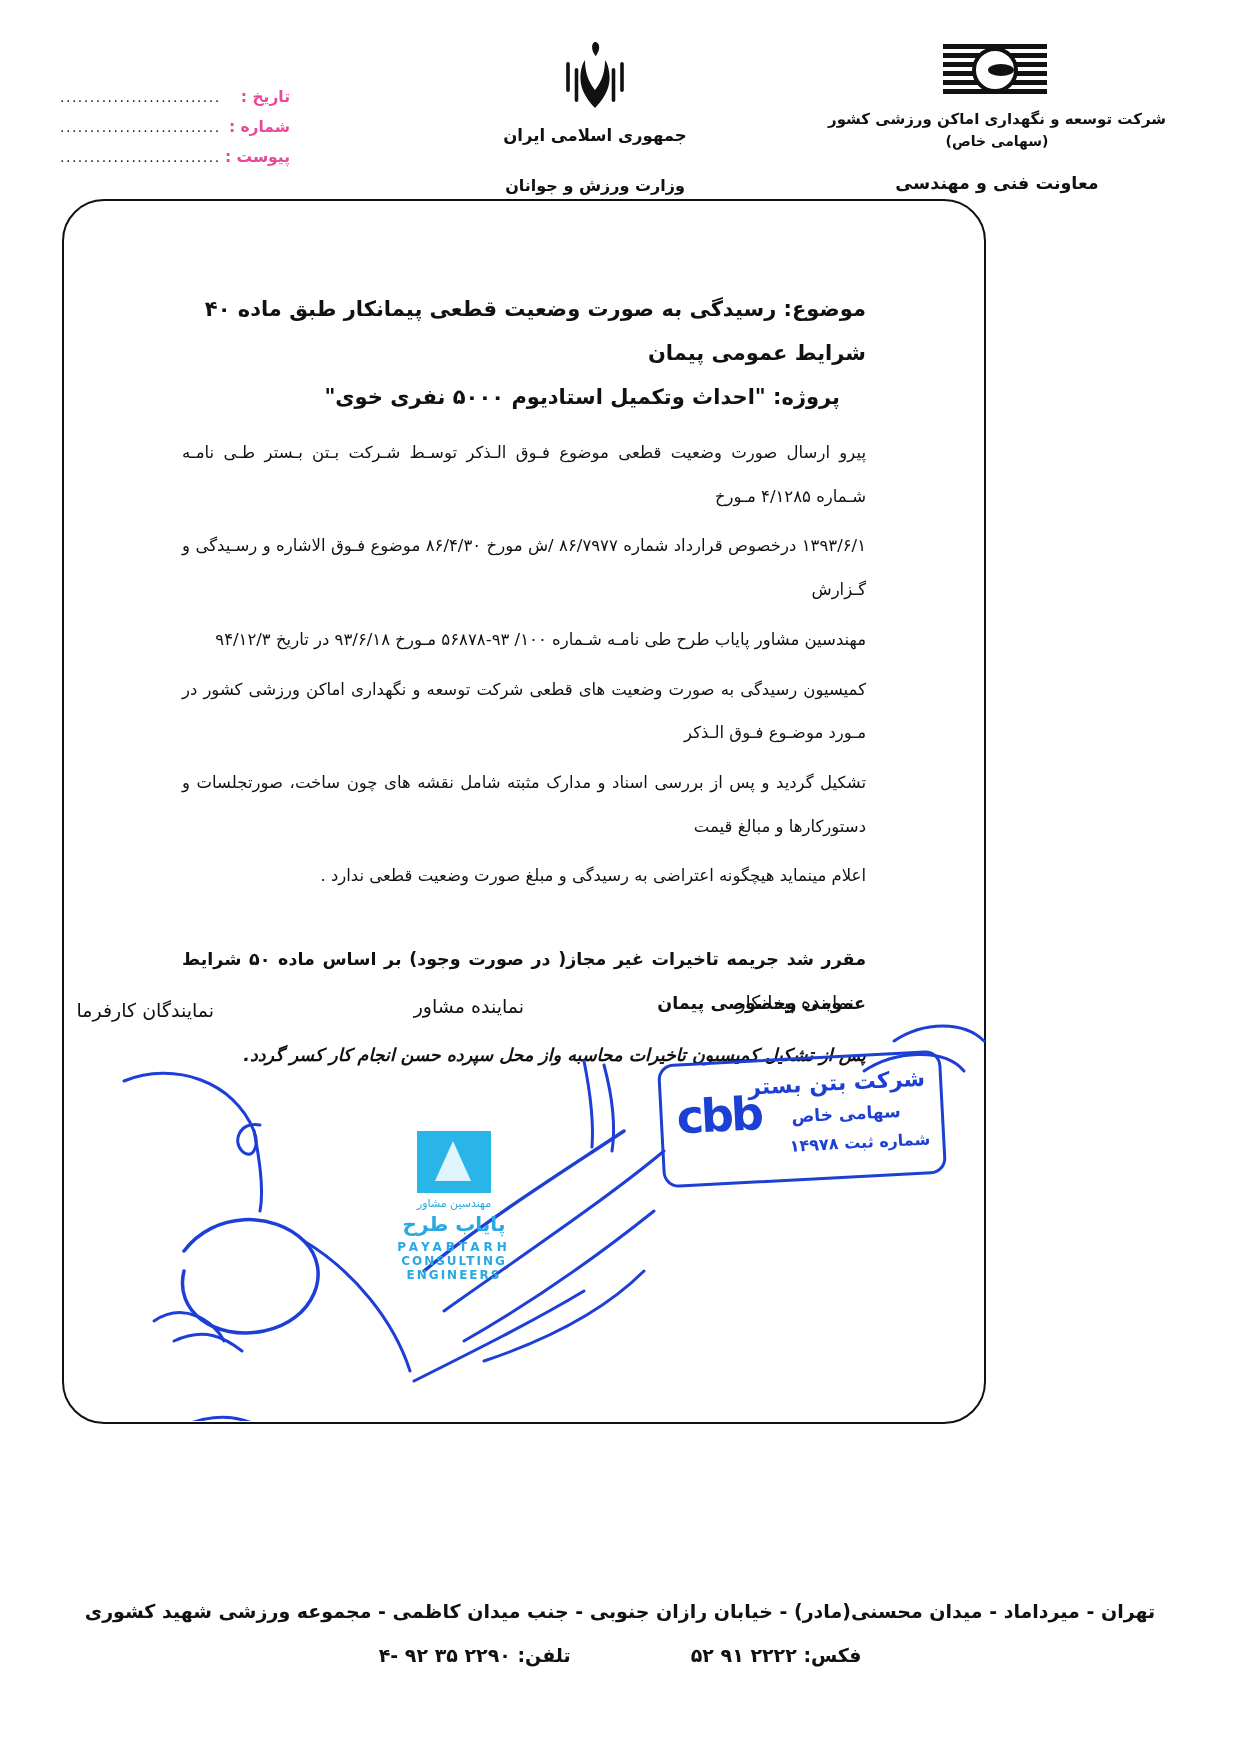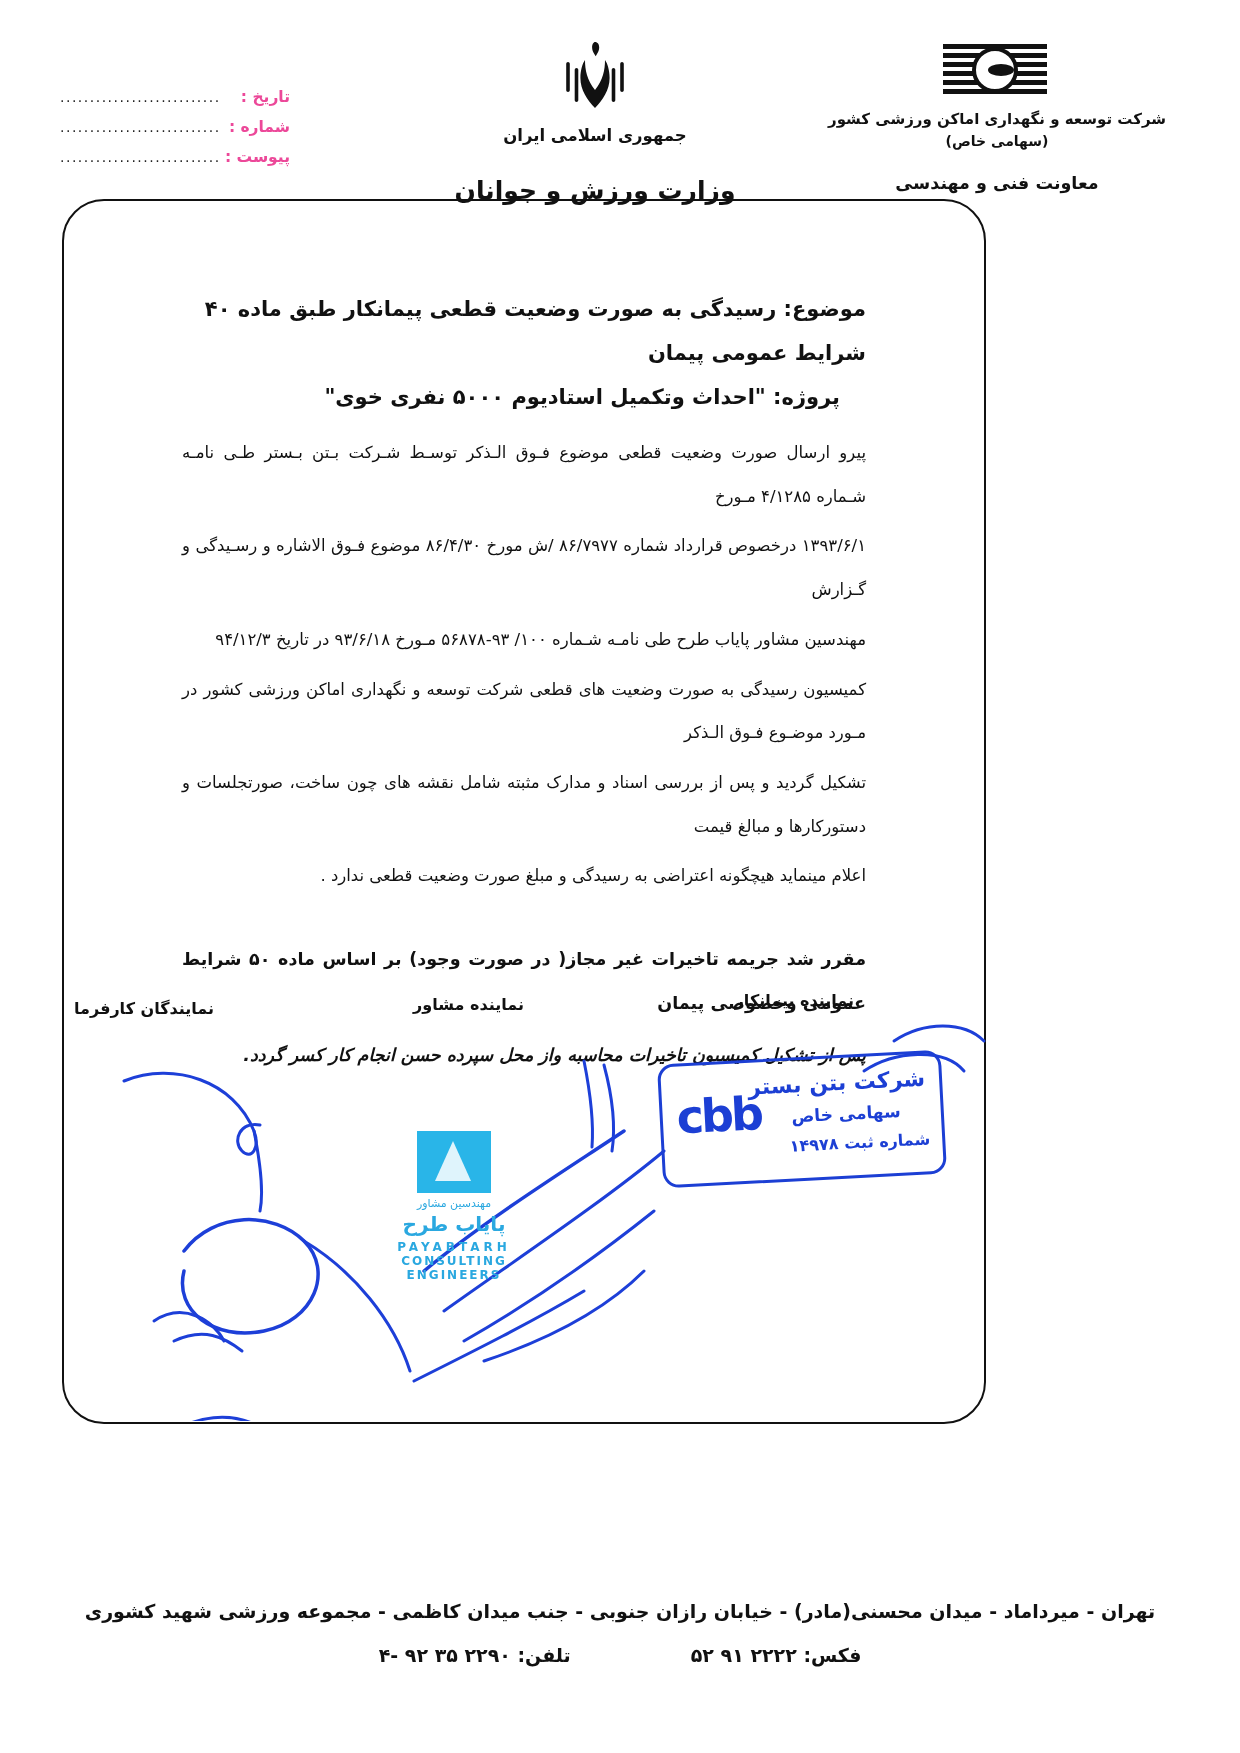--- a/index.html
+++ b/index.html
@@ -69,21 +69,21 @@
     margin: 0 auto 10px auto;
     width: 92px;
     height: 78px;
   }
   .center-line1 {
     font-size: 16.5px;
     font-weight: 700;
     margin-bottom: 10px;
   }
   .center-line2 {
-    font-size: 25px;
+    font-size: 16px;
     font-weight: 700;
     margin-top: 31px;
   }
 
   
   .right-block {
     position: absolute;
     right: 48px;
     top: 14px;
     width: 390px;
@@ -161,22 +161,22 @@
   
   .sig-row {
     position: absolute;
     top: 790px;
     right: 80px;
     left: 80px;
     height: 60px;
   }
   .sig-title {
     position: absolute;
-    font-size: 16px;
-    font-weight: 700;
+    font-size: 19px;
+    font-weight: 400;
     white-space: nowrap;
   }
   .sig-contractor { right: 50px; top: 0; }
   .sig-consultant { right: 380px; top: 4px; }
   .sig-employer   { right: 690px; top: 8px; }
 
   
   .ink {
     position: absolute;
     pointer-events: none;

